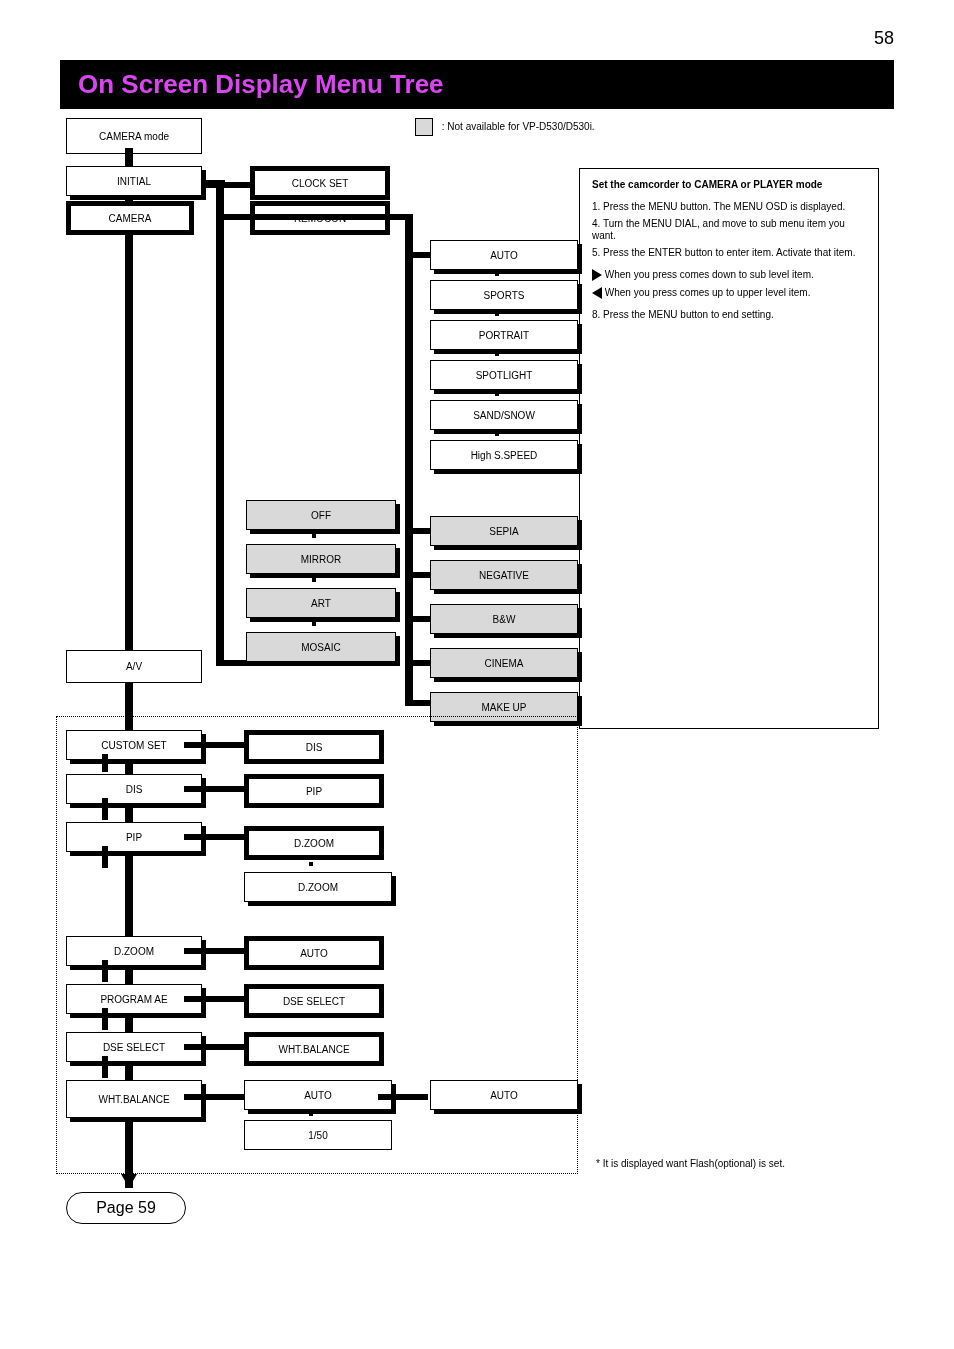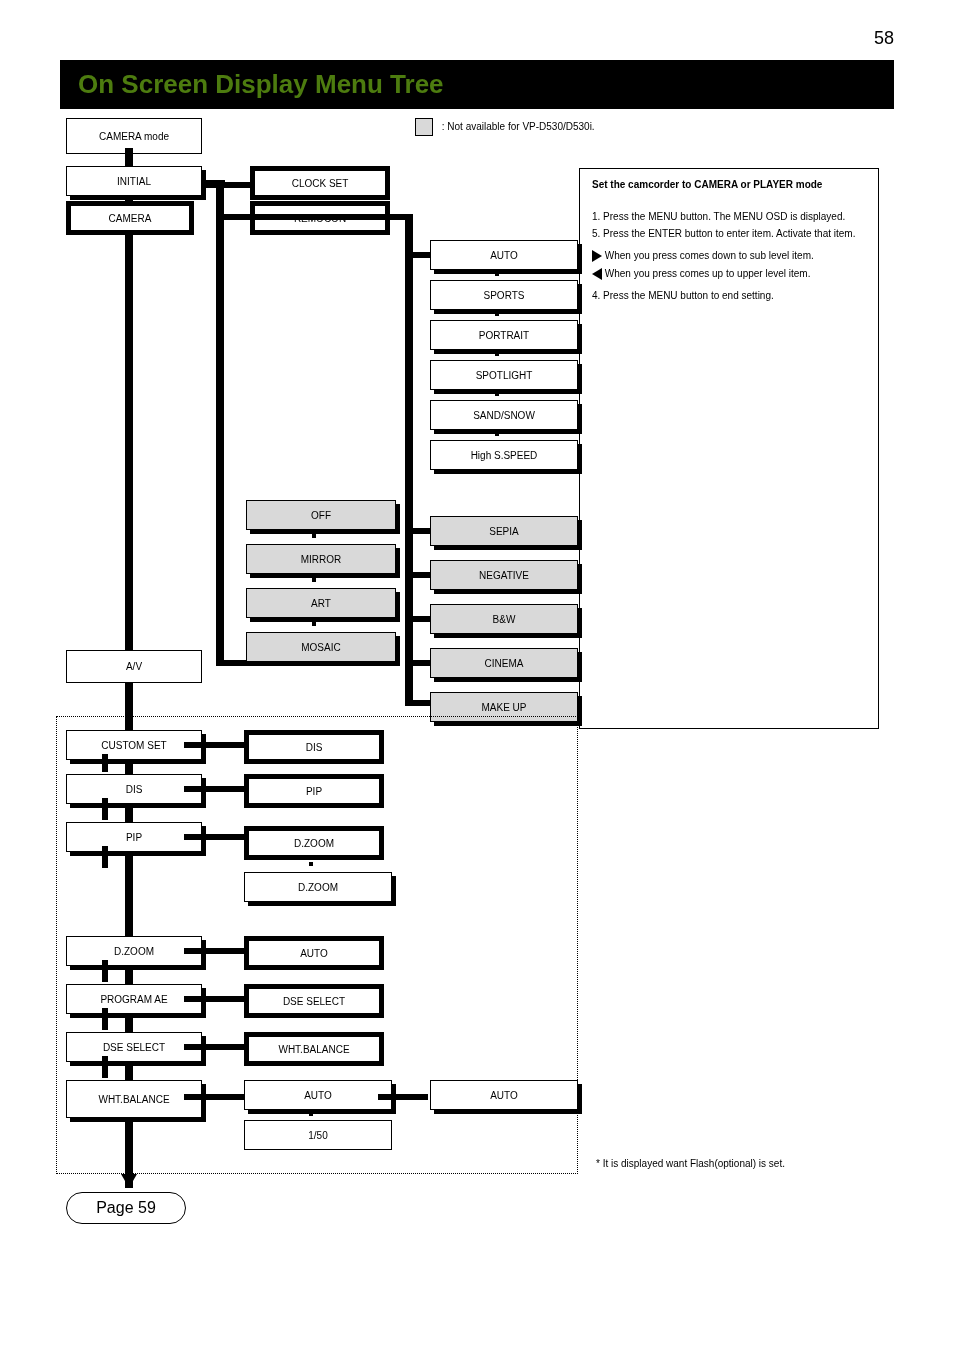--- a/index.html
+++ b/index.html
@@ -1,17 +1,17 @@
 <!DOCTYPE html>
 <html><head>
 <meta charset="utf-8">
 <style>
   html,body{margin:0;padding:0;background:#fff;font-family:Arial,Helvetica,sans-serif;color:#000}
   .page{position:relative;width:954px;height:1349px;margin:0 auto}
-  .header{position:absolute;left:60px;right:60px;top:60px;height:49px;background:#000;color:#4d7c0f;font-size:26px;line-height:49px;padding-left:18px;font-weight:bold}
+  .header{position:absolute;left:60px;right:60px;top:60px;height:49px;background:#000;color:#d946ef;font-size:26px;line-height:49px;padding-left:18px;font-weight:bold}
   .pagenum{position:absolute;right:60px;top:28px;font-size:18px}
   .legend{position:absolute;left:415px;top:118px;font-size:10px}
   .legsq{display:inline-block;width:16px;height:16px;background:#d9d9d9;border:1px solid #000;vertical-align:middle;margin-right:6px}
   .box{position:absolute;border:1px solid #000;background:#fff;font-size:10px;text-align:center;display:flex;align-items:center;justify-content:center;padding:2px 8px;line-height:1.1}
   .shadow{box-shadow:4px 4px 0 #000}
   .gray{background:#d9d9d9}
   .tribox{position:absolute;background:#fff;border:5px solid #000000}
   .tribox::before,.tribox.b2::after{content:"";position:absolute;border:1px solid #000;background:inherit;left:6px;top:6px;right:-6px;bottom:-6px;z-index:-1}
   .tribox.b2::after{left:12px;top:12px;right:-12px;bottom:-12px;z-index:-2}
   .lab{position:absolute;font-size:10px;text-align:center;width:100%;left:0;display:flex;align-items:center;justify-content:center;height:100%;line-height:1.1;padding:0 4px;box-sizing:border-box}
@@ -32,26 +32,27 @@
 <div class="page">
   <div class="pagenum">58</div>
   <div class="header">On Screen Display Menu Tree</div>
 
   <div class="legend">
     <span class="legsq"></span>
     <span>: Not available for VP-D530/D530i.</span>
   </div>
 
   <div class="info" style="left:579px;top:168px;width:274px;height:539px">
-    <p style="font-weight:bold;margin-bottom:20px">Set the camcorder to CAMERA or PLAYER mode</p>
+    <p style="font-weight:bold;margin-bottom:10px">Set the camcorder to CAMERA or PLAYER mode</p>
     <p>1. Press the MENU button. The MENU OSD is displayed.</p>
+    <p>4. Turn the MENU DIAL, and move to sub menu item you want.</p>
     <p>5. Press the ENTER button to enter item. Activate that item.</p>
     <p style="margin-top:10px"><span class="triR"></span> <span>When you press comes down to sub level item.</span></p>
     <p><span class="triL"></span> <span>When you press comes up to upper level item.</span></p>
-    <p style="margin-top:10px">4. Press the MENU button to end setting.</p>
+    <p style="margin-top:10px">8. Press the MENU button to end setting.</p>
   </div>
 
   <div class="box" style="left:66px;top:118px;width:118px;height:30px">CAMERA mode</div>
 
   <div class="rail" style="left:125px;top:148px;width:8px;height:1040px"></div>
   <div class="rail" style="left:125px;top:180px;width:100px;height:8px"></div>
 
   <div class="box shadow" style="left:66px;top:166px;width:118px;height:24px">INITIAL</div>
   <div class="tribox gray b2" style="left:66px;top:201px;width:118px;height:24px">
       <div class="lab">CAMERA</div>

